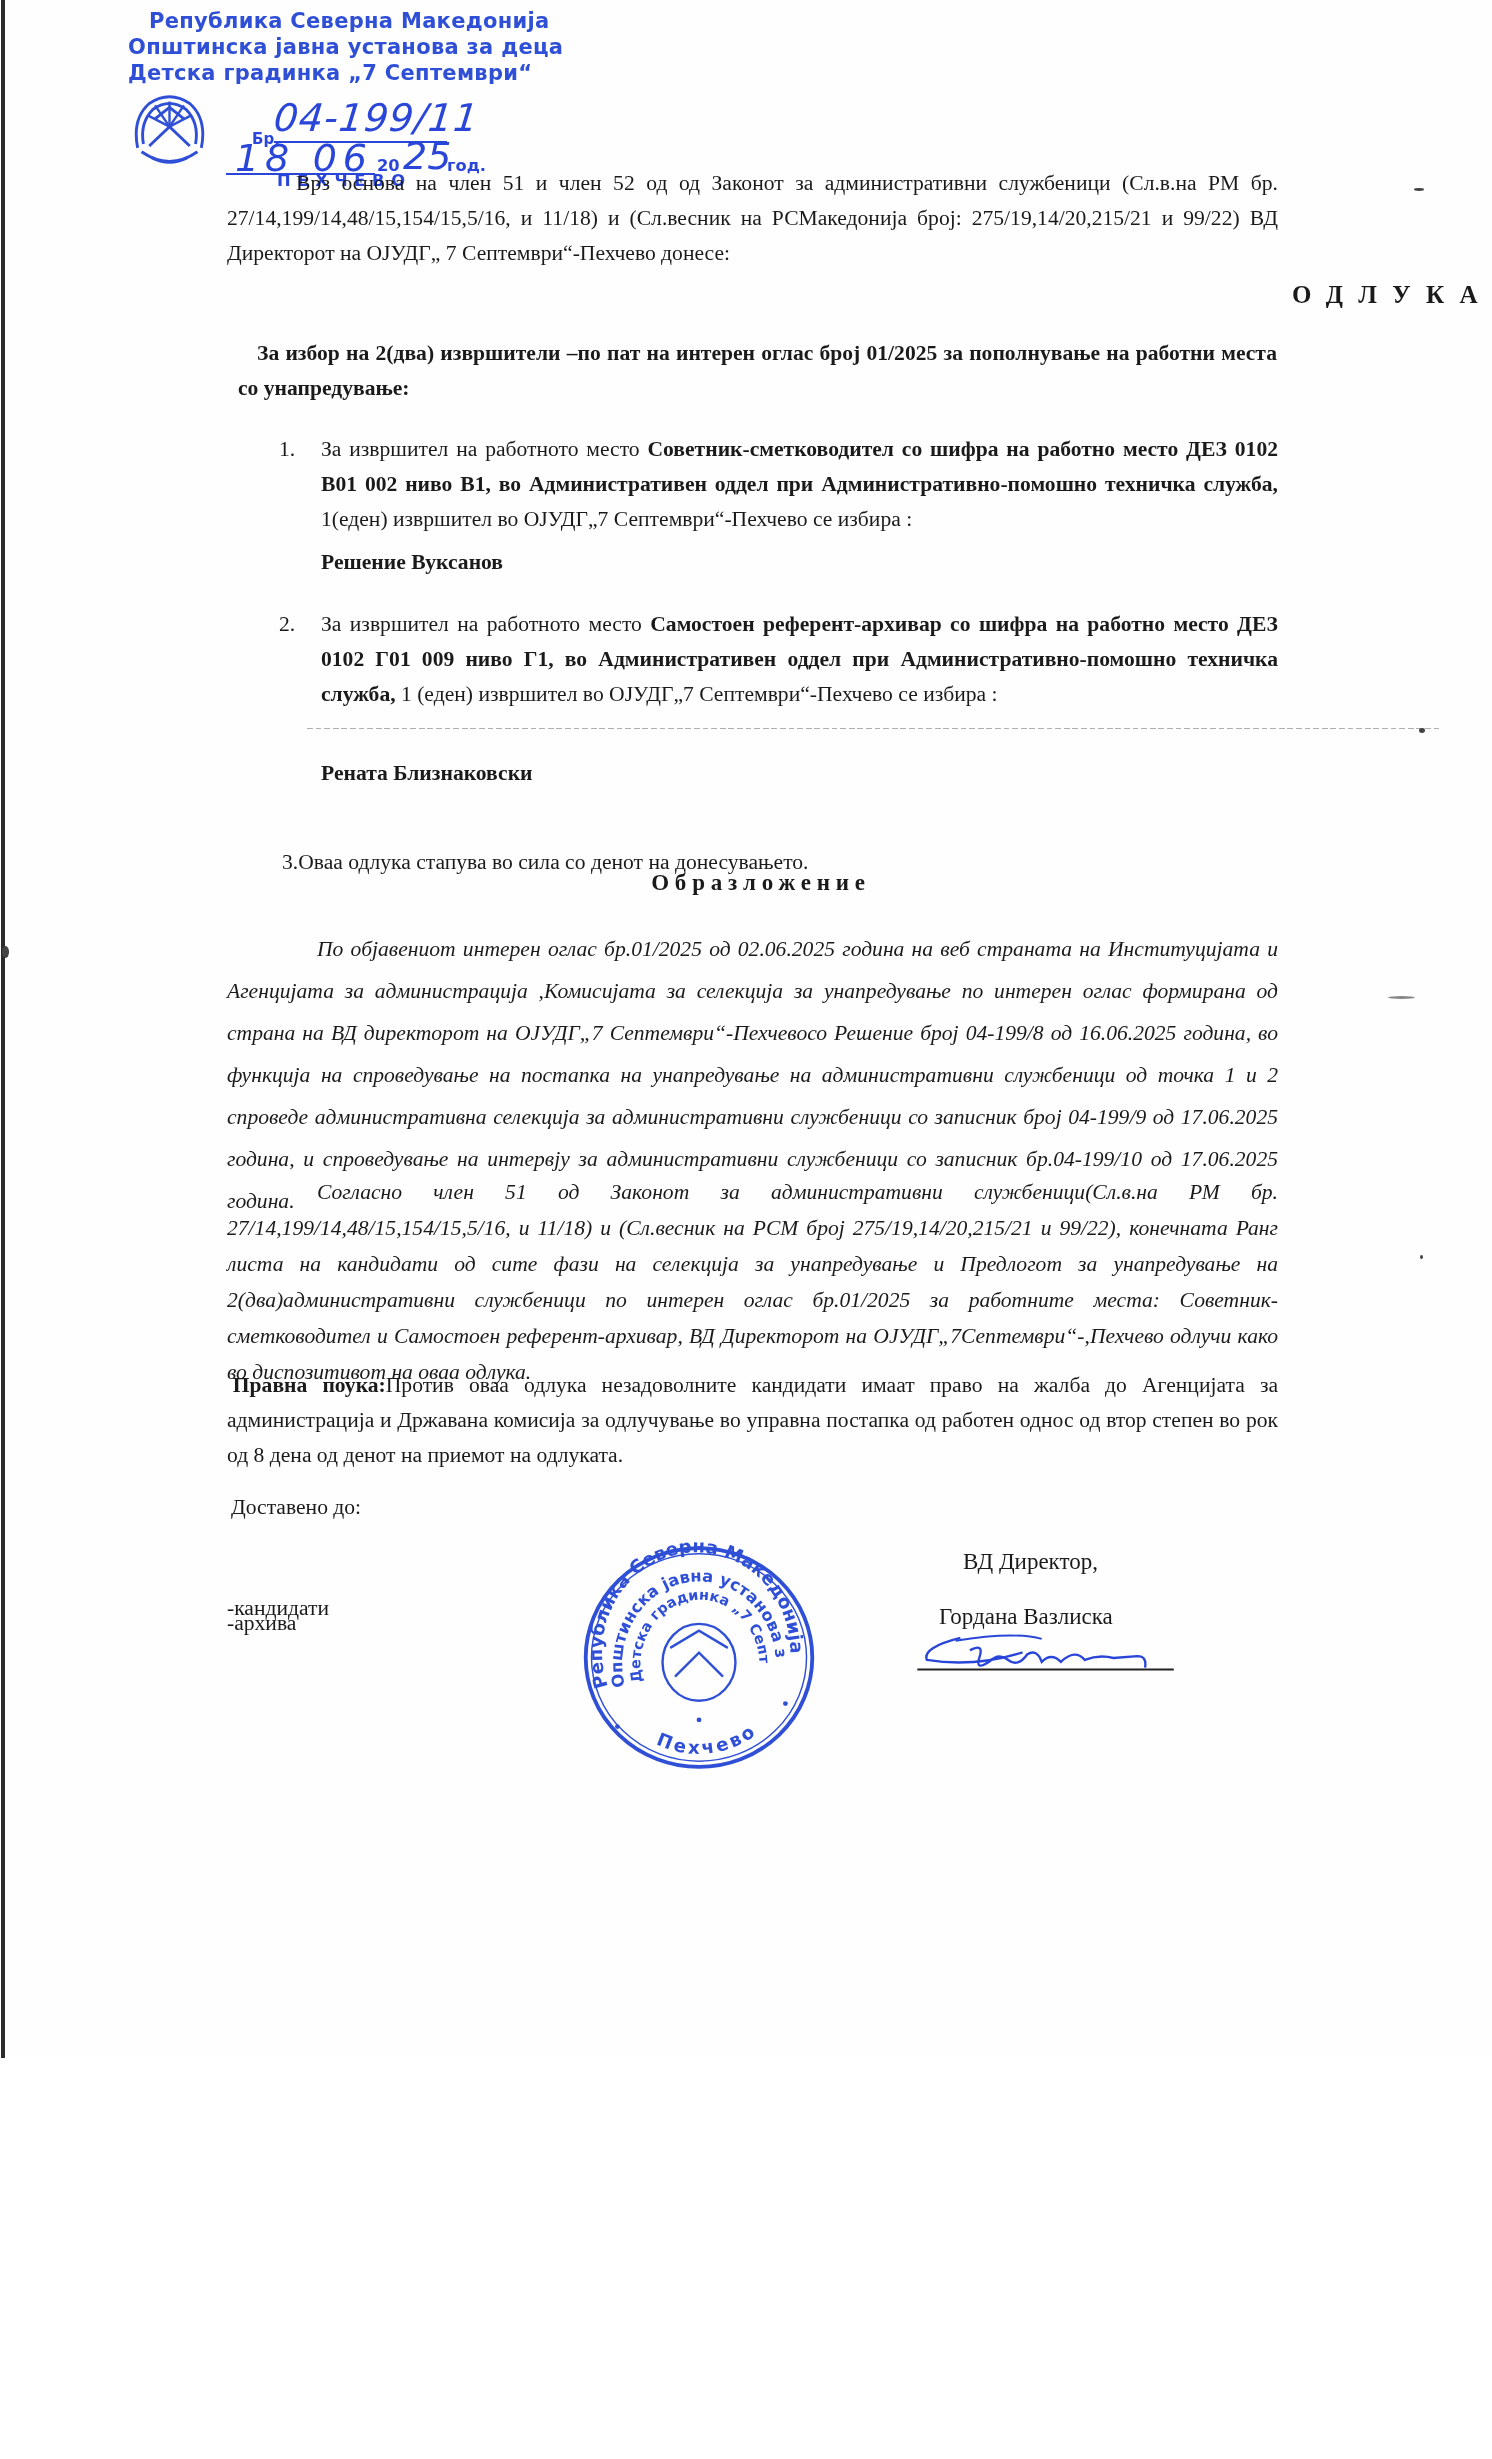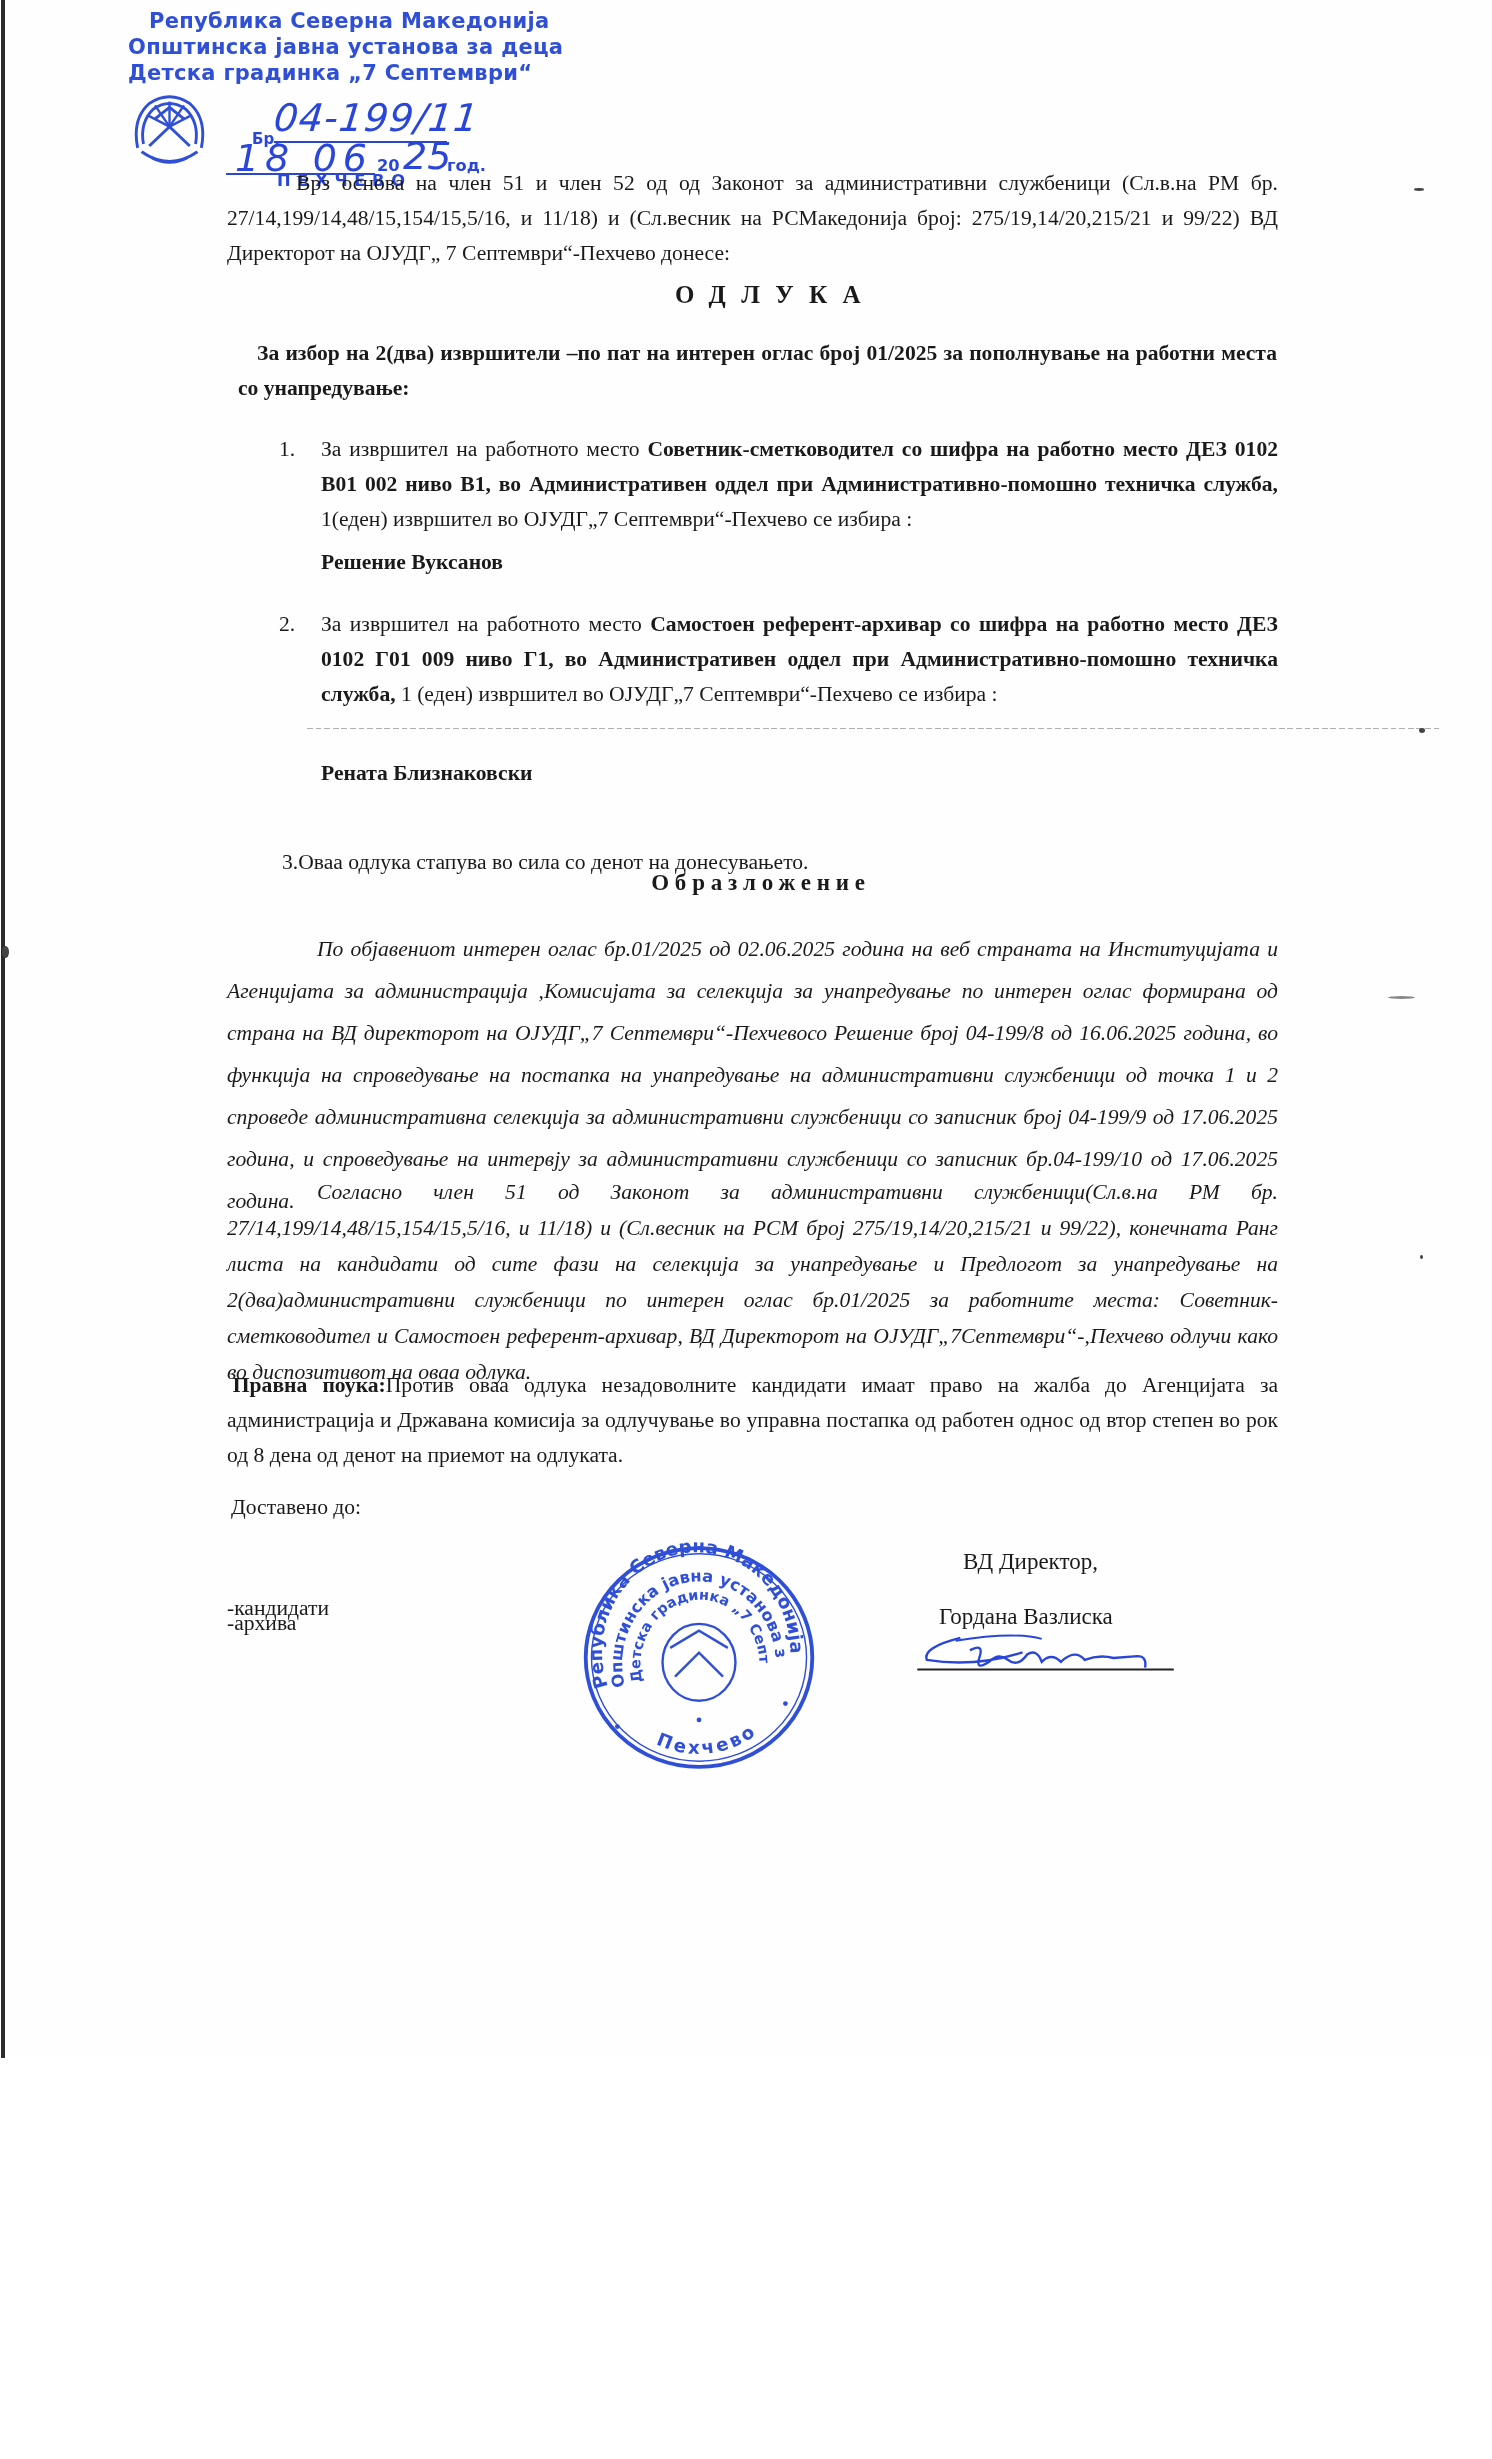--- a/index.html
+++ b/index.html
@@ -26,21 +26,21 @@
   .reg-god { left: 447px; top: 156px; font-size: 16.3px; font-weight: bold; }
   .reg-line1 { position: absolute; left: 274px; top: 141px; width: 173px; height: 1.9px; background: #2a46d8; }
   .reg-line2 { position: absolute; left: 226px; top: 173px; width: 149px; height: 1.9px; background: #2a46d8; }
   .reg-place { left: 277px; top: 171px; font-size: 16.3px; font-weight: bold; letter-spacing: 6.7px; }
 
   
   .txt { position: absolute; font-size: 21.6px; line-height: 35px; }
   .just { text-align: justify; text-align-last: left; }
   .p-intro { left: 227px; top: 166px; width: 1051px; text-indent: 69px; }
   .title { position: absolute; left: 0; width: 1493px; text-align: center; font-weight: bold; }
-  .t-odluka { top: 281px; font-size: 25px; letter-spacing: 15.4px; padding-left: 58px; box-sizing: border-box; }
+  .t-odluka { top: 281px; font-size: 25px; letter-spacing: 15.4px; padding-left: 58px; box-sizing: border-box; text-align: right; }
   .p-subject { left: 238px; top: 336px; width: 1039px; font-weight: bold; text-indent: 19px; }
   .item { position: absolute; left: 279px; width: 999px; }
   .item .num { position: absolute; left: 0; top: 0; }
   .item .body { margin-left: 42px; }
   .item-1 { top: 432px; }
   .item-2 { top: 607px; }
   .b { font-weight: bold; }
   .name { position: absolute; left: 321px; font-weight: bold; font-size: 21.6px; }
   .name-1 { top: 550px; }
   .name-2 { top: 761px; }

